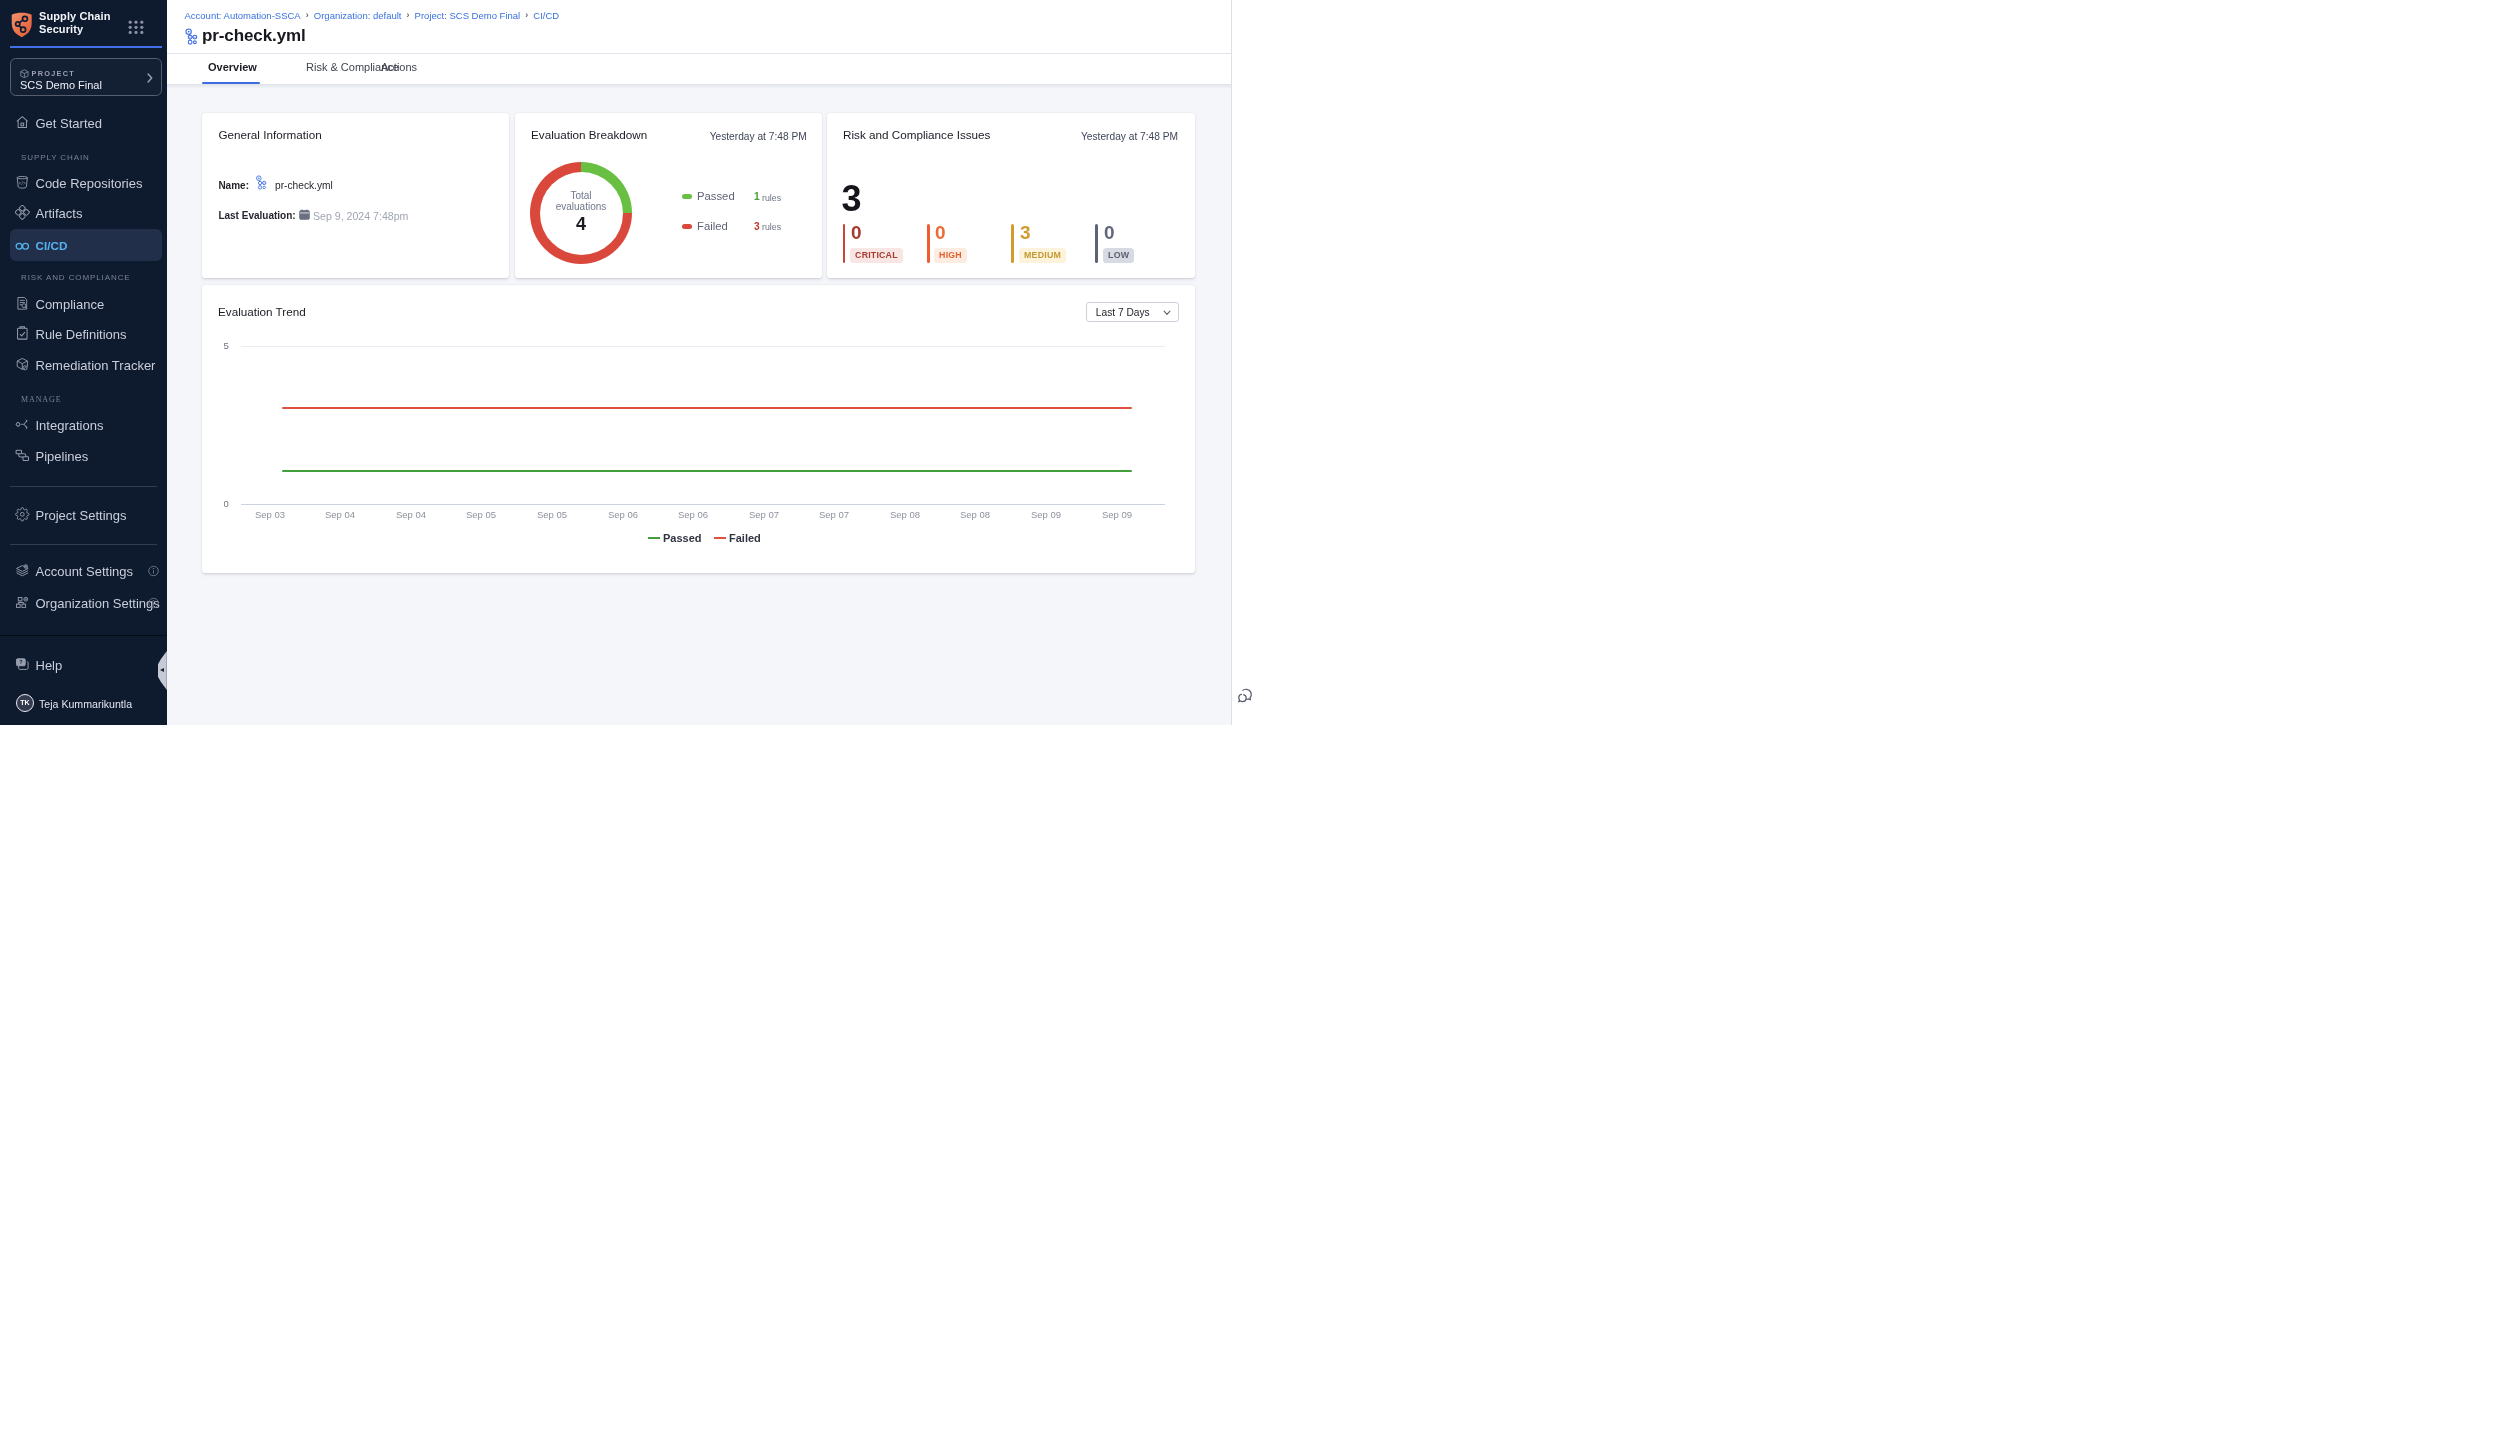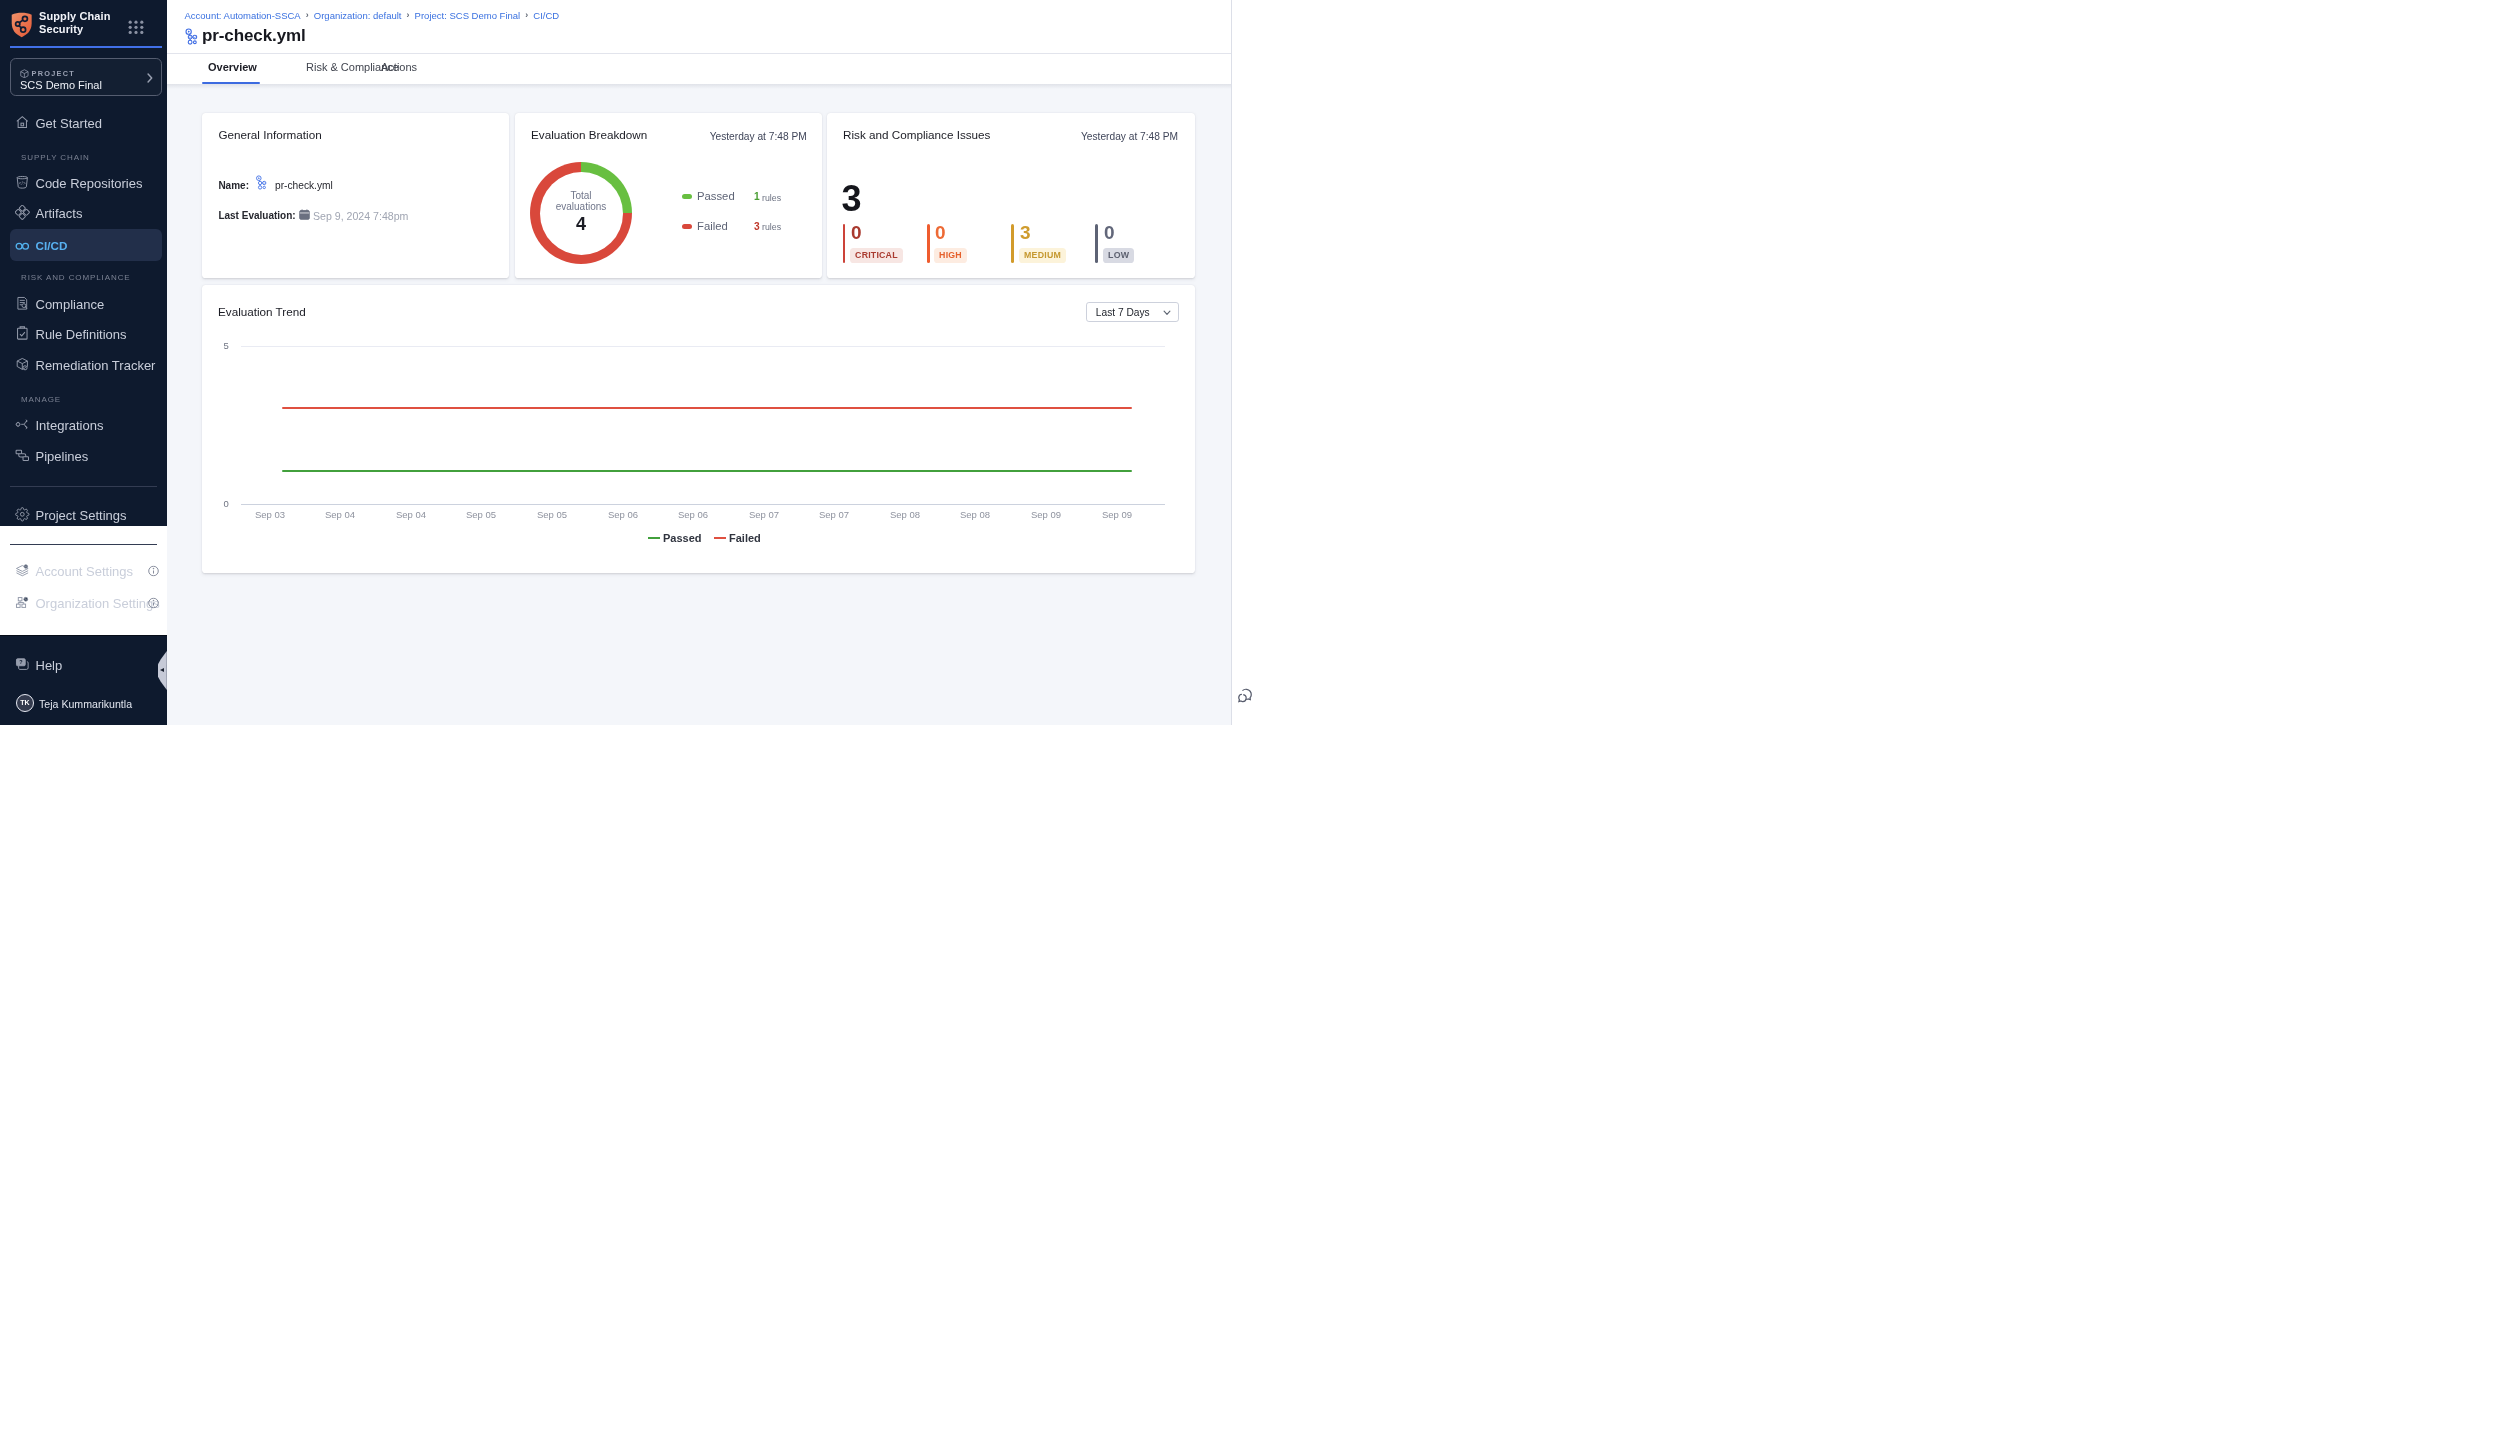--- a/index.html
+++ b/index.html
@@ -1,20 +1,20 @@
 <!DOCTYPE html>
 <html style="font-size:11.7px"><head>
 <meta charset="utf-8">
 <style>
 * { margin:0; padding:0; box-sizing:border-box; }
 html,body { width:1256px; height:725px; overflow:hidden; }
 body { font-family:"Liberation Sans", sans-serif; background:#ffffff; position:relative; }
 .abs { position:absolute; }
 
-#sidebar { position:absolute; left:0; top:0; width:167px; height:526px; background:#0e1a2e; }
+#sidebar { position:absolute; left:0; top:0; width:167px; height:725px; background:#0e1a2e; }
 #sblogo { position:absolute; left:9.5px; top:12.4px; width:23.4px; height:26px; }
 #sbtitle { position:absolute; left:39px; top:10.2px; font-size:11px; font-weight:bold; color:#f3f5fa; line-height:13px; letter-spacing:0.1px; }
 #dots { position:absolute; left:128px; top:20px; width:16px; height:14.6px; }
 #blueline { position:absolute; left:9.5px; top:46px; width:152px; height:1.8px; background:#4170e8; }
 #projbox { position:absolute; left:9.5px; top:58px; width:152px; height:38px; border:0.7px solid #555d70; border-radius:5.8px; background:rgba(255,255,255,0.025); }
 #projbox .cube { position:absolute; left:9.5px; top:9.5px; }
 #projbox .plabel { position:absolute; left:21px; top:10.2px; font-size:7.3px; font-weight:bold; color:#9aa1b3; letter-spacing:1.3px; }
 #projbox .pname { position:absolute; left:9.5px; top:20.4px; font-size:11px; color:#eef1f7; }
 #projbox .chev { position:absolute; right:8px; top:14px; }
 .navitem { position:absolute; left:9.5px; width:152px; height:31px; }
@@ -162,21 +162,21 @@
     <svg class="nicon" viewBox="0 0 20 20">
         <g stroke="#9299a9" stroke-width="1.3" fill="none">
           <path d="M3 5.5 L10 2 L17 5.5 L17 13 L10 17 L3 13 Z"></path>
           <path d="M3 5.5 L10 9 L17 5.5 M10 9 L10 17"></path>
           <circle cx="13.8" cy="14.8" r="2.8" fill="#0e1a2e"></circle>
           <path d="M12.6 15.8 L15 13.6"></path>
         </g>
       </svg>
     <div class="ntext">Remediation Tracker</div>
   </div>
-  <div class="navlabel" style="top:395px;">MANAGE</div>
+  <div class="navlabel" style="top:395px;font-family:Liberation Serif, serif;">MANAGE</div>
   <div class="navitem" style="top:409px;">
     <svg class="nicon" viewBox="0 0 20 20">
         <g stroke="#9299a9" stroke-width="1.3" fill="none">
           <rect x="2" y="7.8" width="4.4" height="4.4" rx="1" transform="rotate(45 4.2 10)"></rect>
           <path d="M8.5 10 L12 10 M12 10 C14.5 10 13.5 5.5 16.5 5.5 M12 10 C14.5 10 13.5 14.5 16.5 14.5"></path>
           <path d="M14.8 3.8 L16.8 5.5 L14.8 7.2 M14.8 12.8 L16.8 14.5 L14.8 16.2"></path>
         </g>
       </svg>
     <div class="ntext">Integrations</div>
   </div>

